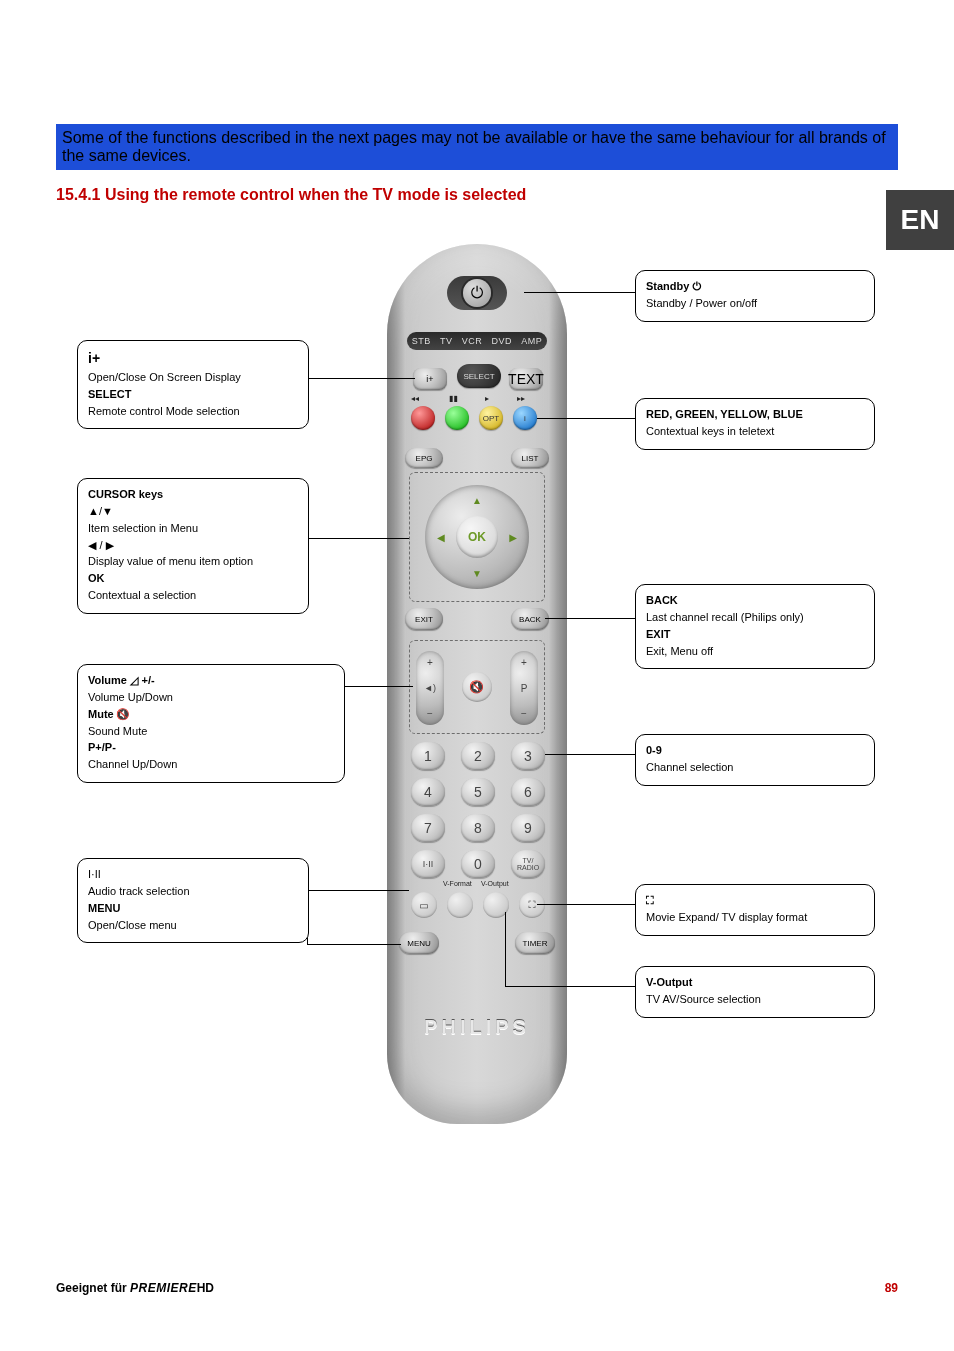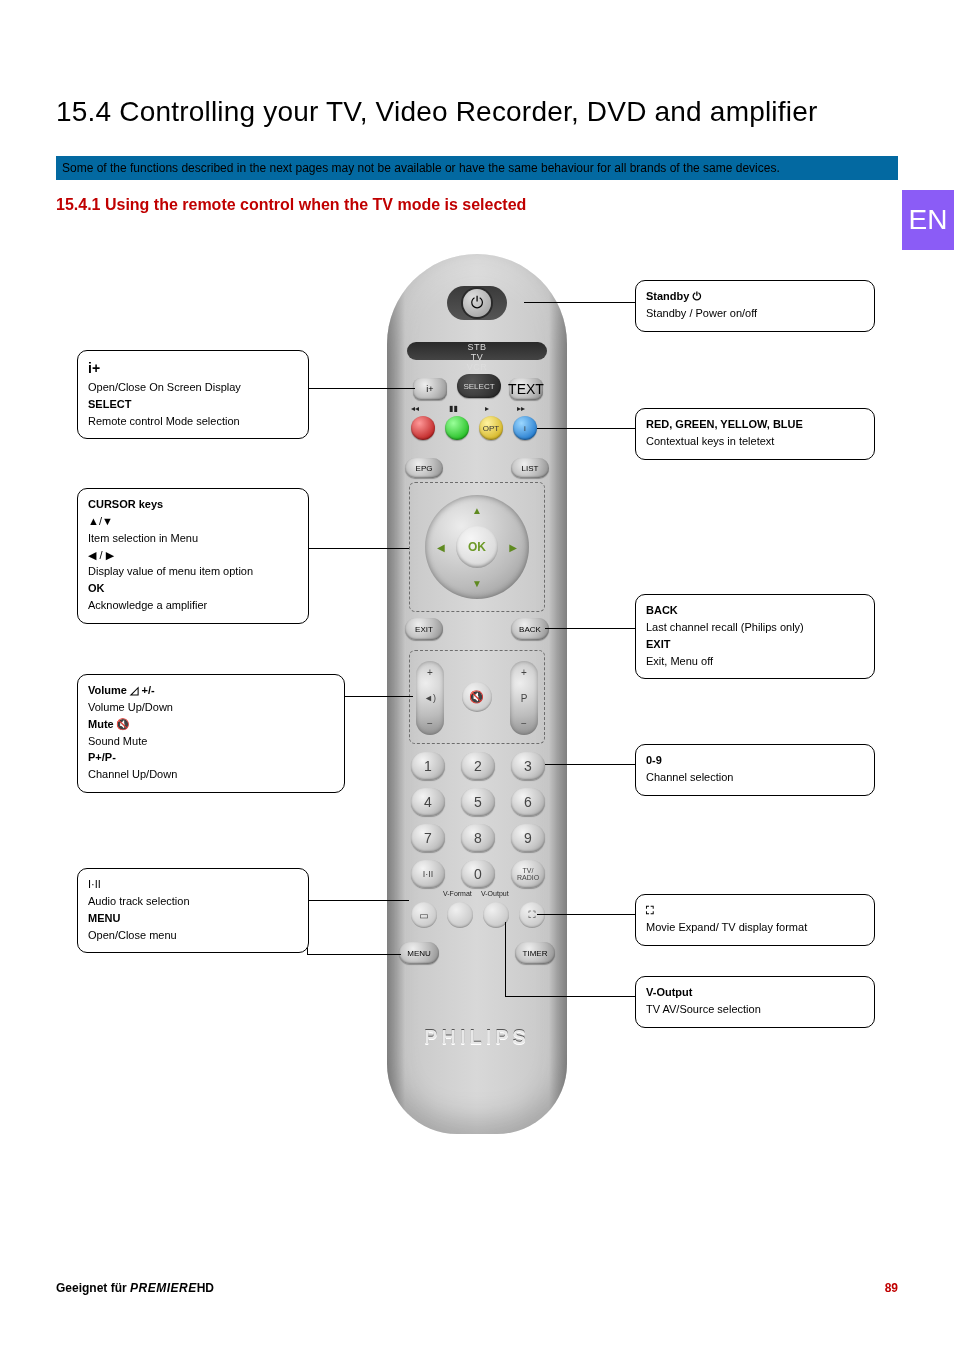--- a/index.html
+++ b/index.html
@@ -1,38 +1,38 @@
 <!DOCTYPE html>
 <html><head>
 <meta charset="utf-8">
 <style>
   * { box-sizing: border-box; margin: 0; padding: 0; }
   html, body { width: 954px; height: 1351px; font-family: "Gill Sans", "Gill Sans MT", "Segoe UI", Arial, sans-serif; background: #fff; color: #000; }
   .page { position: relative; width: 954px; height: 1351px; padding: 96px 56px 40px 56px; }
-  .lang-tab { position: absolute; top: 190px; right: 0; width: 52px; height: 60px; background: #8b5cf6; color: #fff; font-size: 28px; display: flex; align-items: center; justify-content: center; font-weight: 400; }
+  .lang-tab { position: absolute; top: 190px; right: 0; width: 68px; height: 60px; background: #404040; color: #fff; font-size: 28px; display: flex; align-items: center; justify-content: center; font-weight: 700; }
   h1 { font-size: 28px; font-weight: 400; margin-bottom: 28px; letter-spacing: 0.2px; }
-  .note { background: #0369a1; font-size: 12px; padding: 5px 6px; margin-bottom: 16px; }
+  .note { background: #1d4ed8; font-size: 16px; padding: 5px 6px; margin-bottom: 16px; margin-top: 28px; }
   h2 { color: #c00000; font-size: 16px; font-weight: 700; margin-bottom: 40px; }
 
   .diagram { position: relative; width: 800px; height: 920px; margin: 0 auto; }
 
   
   .remote { position: absolute; left: 310px; top: 0; width: 180px; height: 880px; background: linear-gradient(90deg,#777 0%, #c9c9c9 10%, #d8d8d8 50%, #c9c9c9 90%, #777 100%); border-radius: 90px 90px 70px 70px; box-shadow: inset 0 -10px 30px rgba(0,0,0,.25), inset 0 10px 30px rgba(255,255,255,.4); }
 
   .pill { border-radius: 999px; display:flex; align-items:center; justify-content:center; }
   .oval-btn { position:absolute; background: radial-gradient(circle at 35% 30%, #eee, #bbb 55%, #888 100%); box-shadow: inset 0 -1px 2px rgba(0,0,0,.4), 0 1px 1px rgba(0,0,0,.3); }
   .round-btn { position:absolute; border-radius:50%; background: radial-gradient(circle at 35% 30%, #f2f2f2, #bdbdbd 60%, #8a8a8a 100%); box-shadow: inset 0 -1px 2px rgba(0,0,0,.4), 0 1px 1px rgba(0,0,0,.3); display:flex; align-items:center; justify-content:center; font-size:13px; color:#333; }
   .lbl { position:absolute; font-size:8px; color:#222; text-align:center; white-space:nowrap; }
 
   
   .standby-area { position:absolute; left:50%; top:32px; transform:translateX(-50%); width:60px; height:34px; background:linear-gradient(#3a3a3a,#555); border-radius:18px; display:flex; align-items:center; justify-content:center; }
   .standby-btn { width:28px; height:28px; border-radius:50%; background: radial-gradient(circle at 35% 30%, #ddd, #9a9a9a); box-shadow:0 0 0 2px #2a2a2a; display:flex; align-items:center; justify-content:center; }
 
   
-  .mode-bar { position:absolute; left:50%; top:88px; transform:translateX(-50%); width:140px; height:18px; background:linear-gradient(#2a2a2a,#444); border-radius:10px; color:#ddd; font-size:9px; display:flex; align-items:center; justify-content:space-around; letter-spacing:0.5px;flex-direction:column; }
+  .mode-bar { position:absolute; left:50%; top:88px; transform:translateX(-50%); width:140px; height:18px; background:linear-gradient(#2a2a2a,#444); border-radius:10px; color:#ddd; font-size:9px; display:flex; align-items:center; justify-content:space-around; letter-spacing:0.5px; }
 
   
   .r-osd { left:26px; top:124px; width:34px; height:22px; border-radius:8px; font-size:9px; }
   .r-select { left:70px; top:120px; width:44px; height:24px; border-radius:12px; background: radial-gradient(circle at 35% 30%, #555,#222); color:#ddd; font-size:8px; }
   .r-text { left:122px; top:124px; width:34px; height:22px; border-radius:8px; font-size:14px; }
 
   
   .c-red   { left:24px;  top:162px; width:24px; height:24px; background: radial-gradient(circle at 35% 30%, #f99,#a00); }
   .c-green { left:58px;  top:162px; width:24px; height:24px; background: radial-gradient(circle at 35% 30%, #9f9,#0a0); }
   .c-yel   { left:92px;  top:162px; width:24px; height:24px; background: radial-gradient(circle at 35% 30%, #fff3a0,#c8a300); font-size:8px; }
@@ -90,21 +90,20 @@
   .footer .left i{ font-style:italic; font-weight:700; letter-spacing:0.5px; }
   .footer .pg { color:#c00000; font-weight:700; }
 
   .sym { font-family: "Segoe UI Symbol","Apple Symbols",Arial,sans-serif; }
 </style>
 </head>
 <body>
 
 <div class="page">
   <div class="lang-tab">EN</div>
-  <h1>15.4 Controlling your TV, Video Recorder, DVD and amplifier</h1>
   <div class="note">Some of the functions described in the next pages may not be available or have the same behaviour for all brands of the same devices.</div>
   <h2>15.4.1 Using the remote control when the TV mode is selected</h2>
 
   <div class="diagram">
 
     <div class="remote">
       <div class="standby-area">
         <div class="standby-btn">
             <span class="sym">⏻</span>
           </div>
@@ -254,21 +253,21 @@
       <div class="row"><strong>SELECT</strong></div>
       <div class="row">Remote control Mode selection</div>
     </div>
     <div class="callout" style="left:0; top:234px; width:232px;">
       <strong>CURSOR keys</strong>
       <div class="row sym">▲/▼</div>
       <div class="row">Item selection in Menu</div>
       <div class="row sym">◀ / ▶</div>
       <div class="row">Display value of menu item option</div>
       <div class="row"><strong>OK</strong></div>
-      <div class="row">Acknowledge a amplifier</div>
+      <div class="row">Contextual a selection</div>
     </div>
     <div class="callout" style="left:0; top:420px; width:268px;">
       <strong>Volume ◿ +/-</strong>
       <div class="row">Volume Up/Down</div>
       <div class="row"><strong>Mute  🔇</strong></div>
       <div class="row">Sound Mute</div>
       <div class="row"><strong>P+/P-</strong></div>
       <div class="row">Channel Up/Down</div>
     </div>
     <div class="callout" style="left:0; top:614px; width:232px;">

